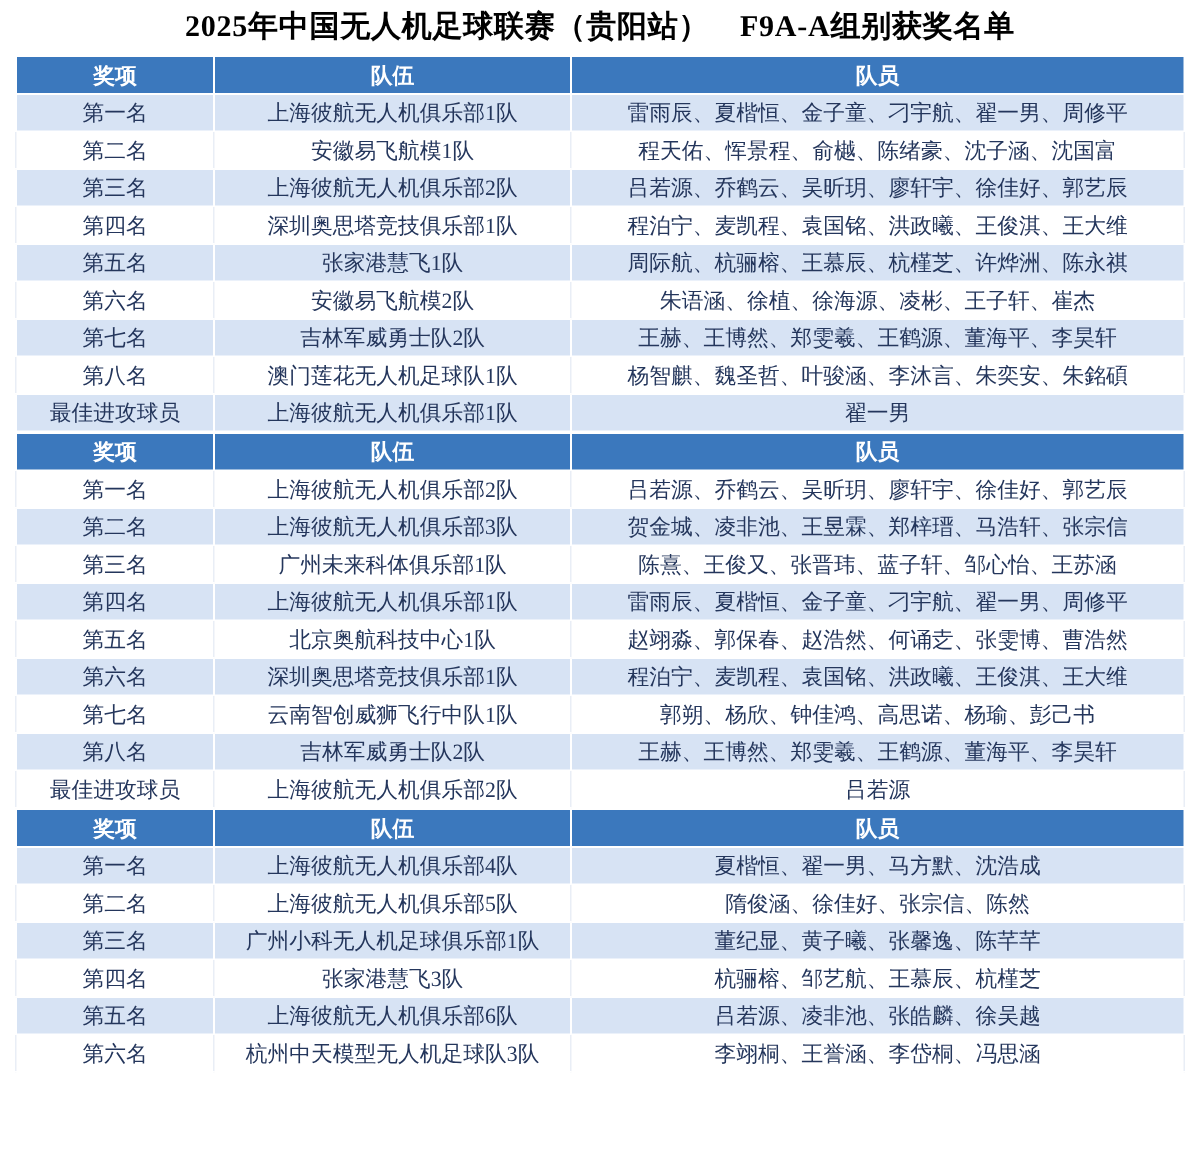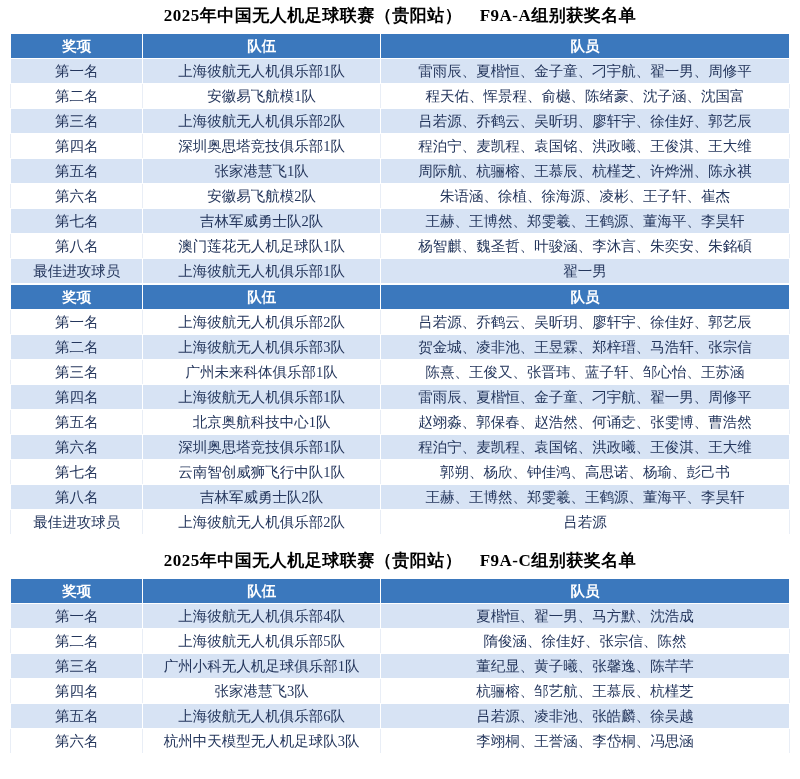--- a/index.html
+++ b/index.html
@@ -15,21 +15,21 @@
   body{
     width:800px;height:779px;overflow:hidden;
     background:var(--page-bg);
     font-family:"Liberation Serif","DejaVu Serif",serif;
   }
   .doc{width:800px;}
   .section{width:100%;}
   .section-title{
     text-align:center;
     font-weight:bold;
-    font-size:17px;
+    font-size:20px;
     color:var(--title-text);
     padding:14px 0 6px 0;
     letter-spacing:0.5px;
     white-space:nowrap;
   }
   .section:first-child .section-title{padding-top:4px;}
   table.awards{
     width:780px;
     margin:0 auto;
     border-collapse:collapse;
@@ -192,21 +192,20 @@
           <tr class="plain">
             <td>最佳进攻球员</td>
             <td>上海彼航无人机俱乐部2队</td>
             <td>吕若源</td>
           </tr>
         </tbody>
     </table>
   </div>
 
   <div class="section">
-    <div class="section-title">2025年中国无人机足球联赛（贵阳站）　F9A-C组别获奖名单</div>
     <table class="awards">
       <colgroup>
         <col class="c-award">
           <col class="c-team">
           <col class="c-players">
       </colgroup>
       <thead>
         <tr>
             <th>奖项</th>
             <th>队伍</th>

